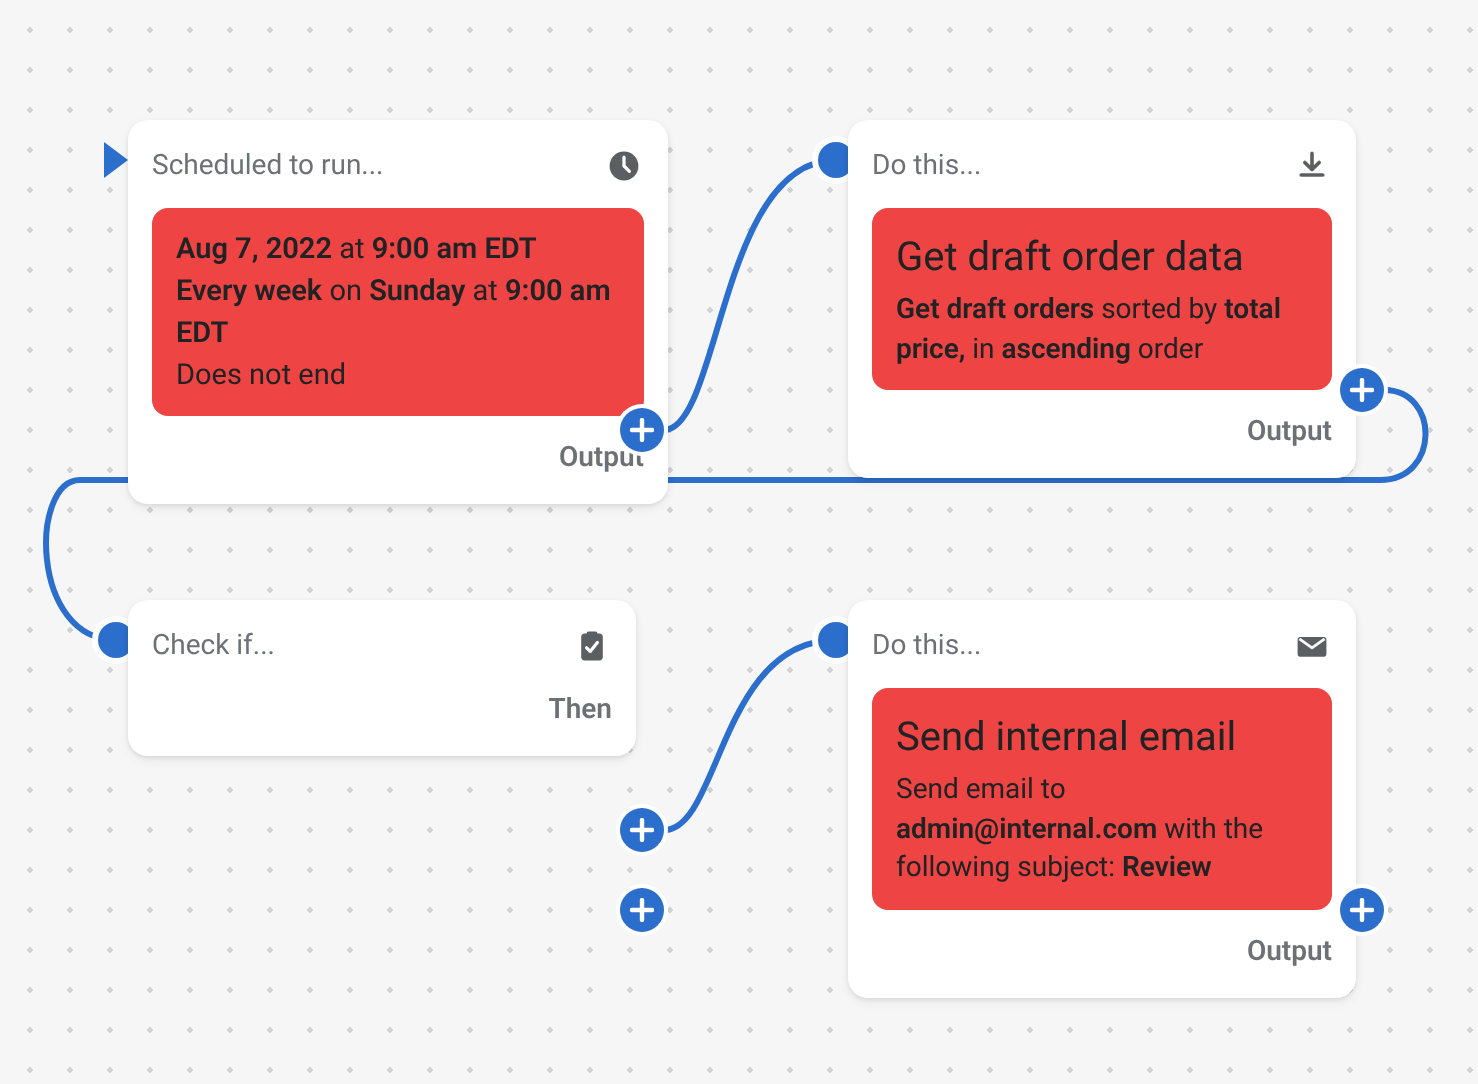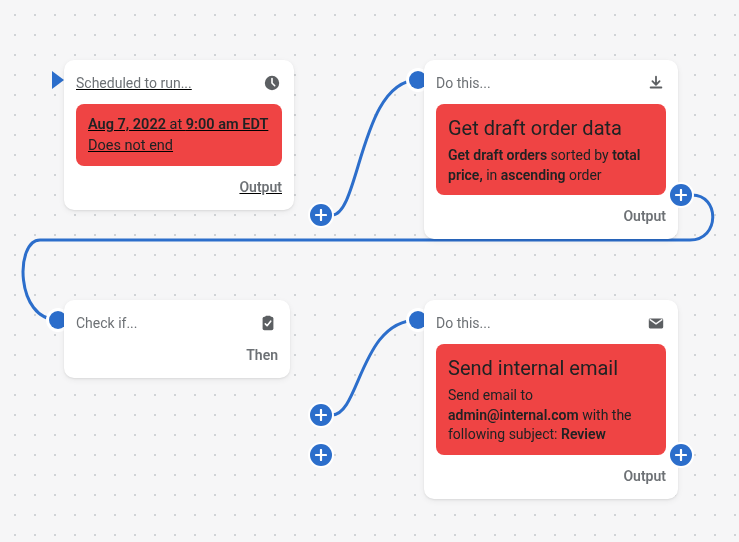--- a/index.html
+++ b/index.html
@@ -107,33 +107,36 @@
   <path d="M 692 195 C 720 195, 720 240, 690 240 L 40 240 C 15 240, 15 320, 58 320" stroke="#2c6ecb" stroke-width="3" fill="none"></path>
   <path d="M 332 415 C 360 415, 360 320, 418 320" stroke="#2c6ecb" stroke-width="3" fill="none"></path>
 </svg>
 
 <div class="tri-port" style="left:50px; top:69px;">
   <svg width="16" height="22" viewBox="0 0 16 22">
       <path d="M2 2 L14 11 L2 20 Z" fill="#2c6ecb"></path>
     </svg>
 </div>
 
-<div class="card" style="left:64px; top:60px; width:230px;text-decoration:underline;">
+<div class="card" style="left:64px; top:60px; width:270px;">
   <div class="card-header">
     <span class="card-title">Scheduled to run...</span>
     <span class="head-icon">
       <svg width="18" height="18" viewBox="0 0 20 20">
           <circle cx="10" cy="10" r="8" fill="#5c5f62"></circle>
           <path d="M10 5 L10 10 L13 13" stroke="#fff" stroke-width="1.8" fill="none" stroke-linecap="round"></path>
         </svg>
     </span>
   </div>
   <div class="content-box">
     <div class="line">
       <span class="bold">Aug 7, 2022</span><span> at </span><span class="bold">9:00 am EDT</span>
+    </div>
+    <div class="line">
+      <span class="bold">Every week</span><span> on </span><span class="bold">Sunday</span><span> at </span><span class="bold">9:00 am EDT</span>
     </div>
     <div class="line">Does not end</div>
   </div>
   <div class="footer-row">
     <span class="footer-label">Output</span>
   </div>
 </div>
 <div class="plus-btn" style="left:310px; top:204px;">
   <svg width="12" height="12" viewBox="0 0 12 12">
       <path d="M6 1 V11 M1 6 H11" stroke="#fff" stroke-width="2.2" stroke-linecap="round"></path>
@@ -163,21 +166,21 @@
   </div>
 </div>
 <div class="plus-btn" style="left:670px; top:184px;">
   <svg width="12" height="12" viewBox="0 0 12 12">
       <path d="M6 1 V11 M1 6 H11" stroke="#fff" stroke-width="2.2" stroke-linecap="round"></path>
     </svg>
 </div>
 
 <div class="in-port" style="left:49px; top:311px;"></div>
 
-<div class="card" style="left:64px; top:300px; width:226px;">
+<div class="card" style="left:64px; top:300px; width:254px;">
   <div class="card-header">
     <span class="card-title">Check if...</span>
     <span class="head-icon">
       <svg width="18" height="18" viewBox="0 0 20 20">
           <rect x="4" y="3" width="12" height="15" rx="2" fill="#5c5f62"></rect>
           <rect x="7" y="2" width="6" height="3" rx="1" fill="#5c5f62"></rect>
           <path d="M7 11 L9 13 L13 8" stroke="#fff" stroke-width="1.8" fill="none" stroke-linecap="round" stroke-linejoin="round"></path>
         </svg>
     </span>
   </div>

